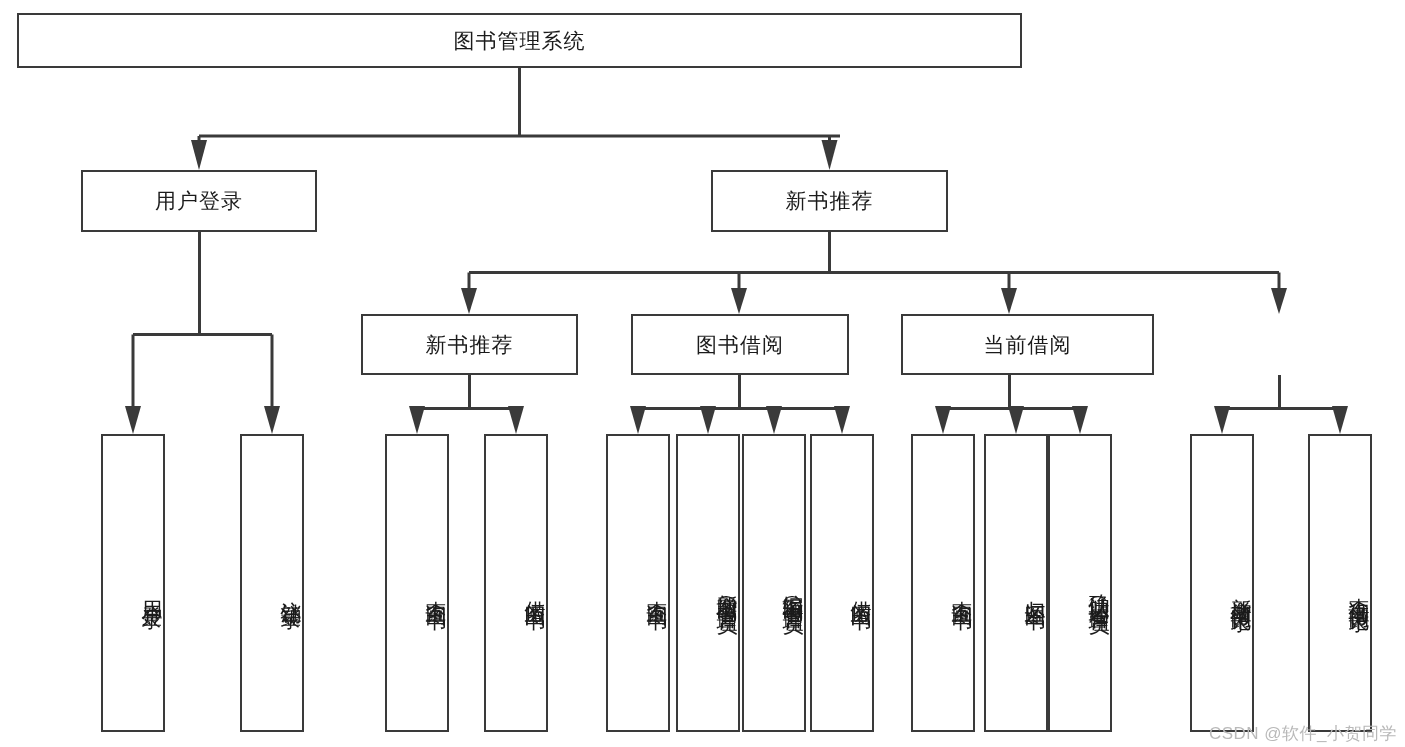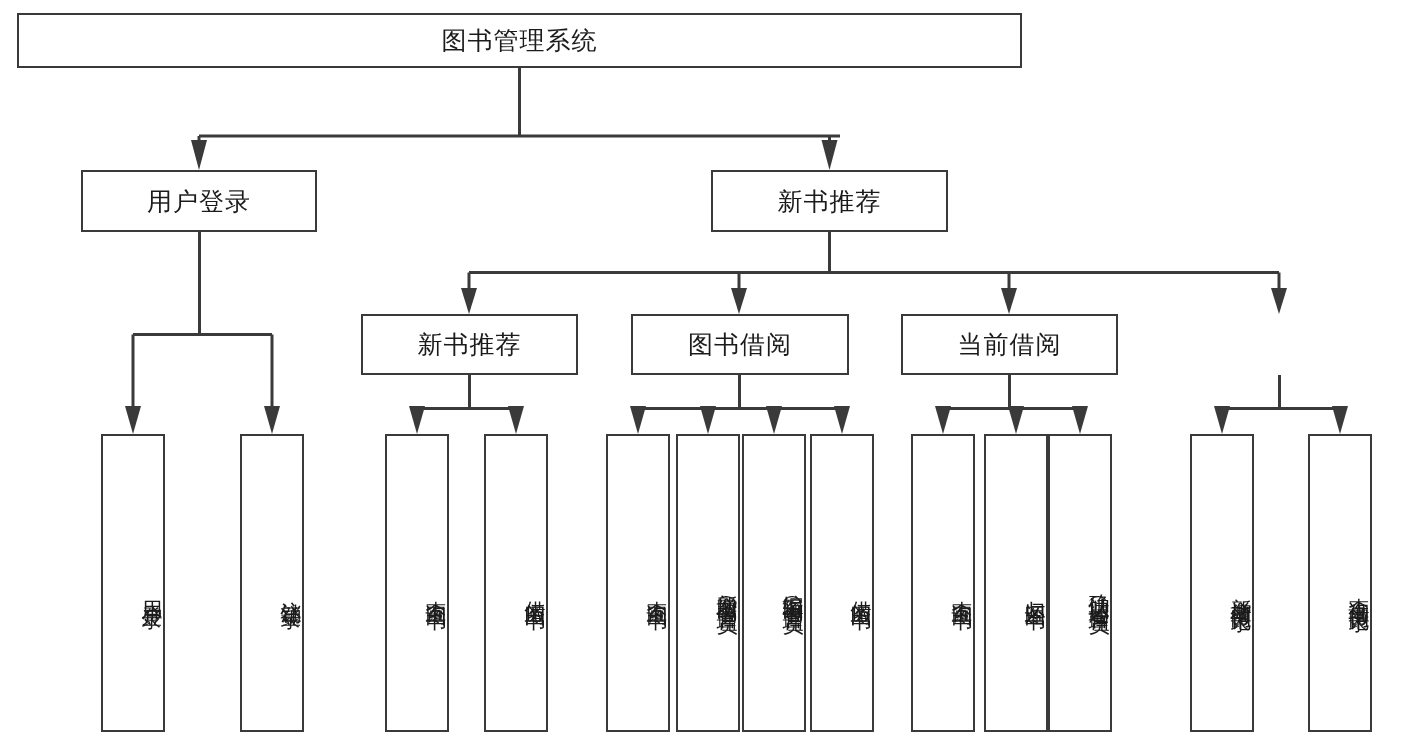--- a/index.html
+++ b/index.html
@@ -29,21 +29,21 @@
     position: absolute;
     box-sizing: border-box;
     border: 2px solid #3a3a3a;
     background: #ffffff;
     display: flex;
     align-items: center;
     justify-content: center;
     color: #1b1b1b;
   }
   .node.horiz {
-    font-size: 25px;
+    font-size: 21px;
     letter-spacing: 1px;
   }
   .node.vert {
     writing-mode: vertical-rl;
     text-orientation: upright;
     font-size: 21px;
     letter-spacing: 3px;
     padding-top: 14px;
     align-items: flex-start;
     justify-content: center;
@@ -152,21 +152,21 @@
   <div class="node horiz" style="left:711px; top:170px; width:237px; height:62px;">
     <span>新书推荐</span>
   </div>
 
   <div class="node horiz" style="left:361px; top:314px; width:217px; height:61px;">
     <span>新书推荐</span>
   </div>
   <div class="node horiz" style="left:631px; top:314px; width:218px; height:61px;">
     <span>图书借阅</span>
   </div>
-  <div class="node horiz" style="left:901px; top:314px; width:217px; height:61px;">
+  <div class="node horiz" style="left:901px; top:314px; width:253px; height:61px;">
     <span>当前借阅</span>
   </div>
 
   <div class="node vert" style="left:101px; top:434px; width:64px; height:298px;">
     <span class="vtext">用户登录</span>
   </div>
   <div class="node vert" style="left:240px; top:434px; width:64px; height:298px;">
     <span class="vtext">注销登录</span>
   </div>
   <div class="node vert" style="left:385px; top:434px; width:64px; height:298px;">
@@ -196,14 +196,15 @@
   <div class="node vert" style="left:1048px; top:434px; width:64px; height:298px;">
     <span class="vtext">确认归还（管理员）</span>
   </div>
   <div class="node vert" style="left:1190px; top:434px; width:64px; height:298px;">
     <span class="vtext">新增借阅记录</span>
   </div>
   <div class="node vert" style="left:1308px; top:434px; width:64px; height:298px;">
     <span class="vtext">查询借阅记录</span>
   </div>
 
+  <div class="watermark">CSDN @软件_小贺同学</div>
 
 </div>
 
 </body></html>

